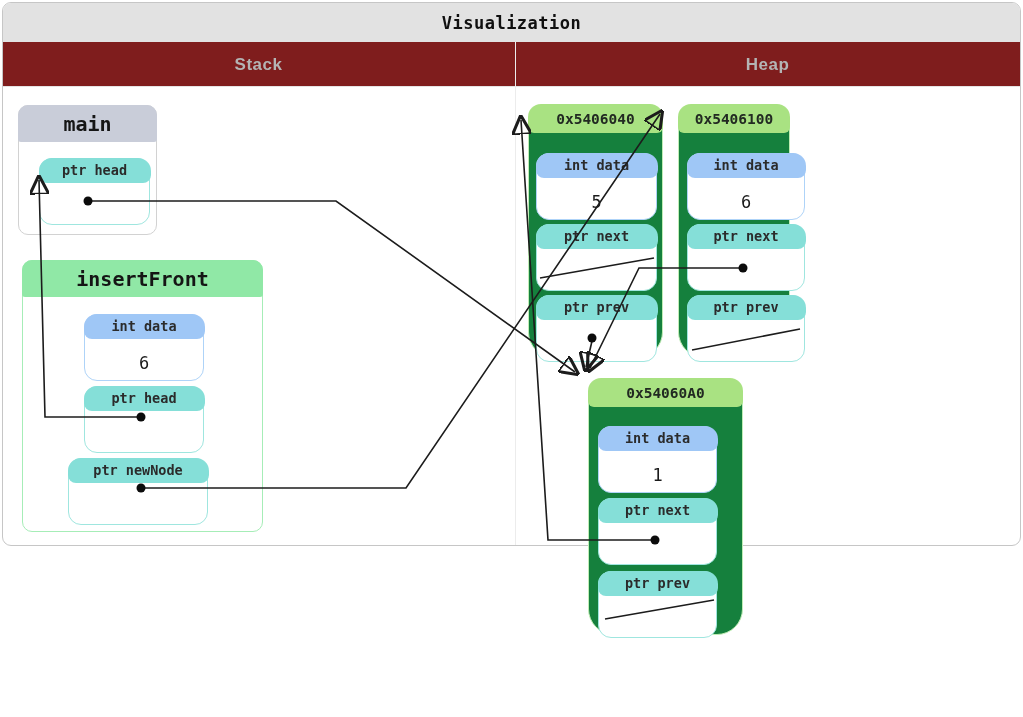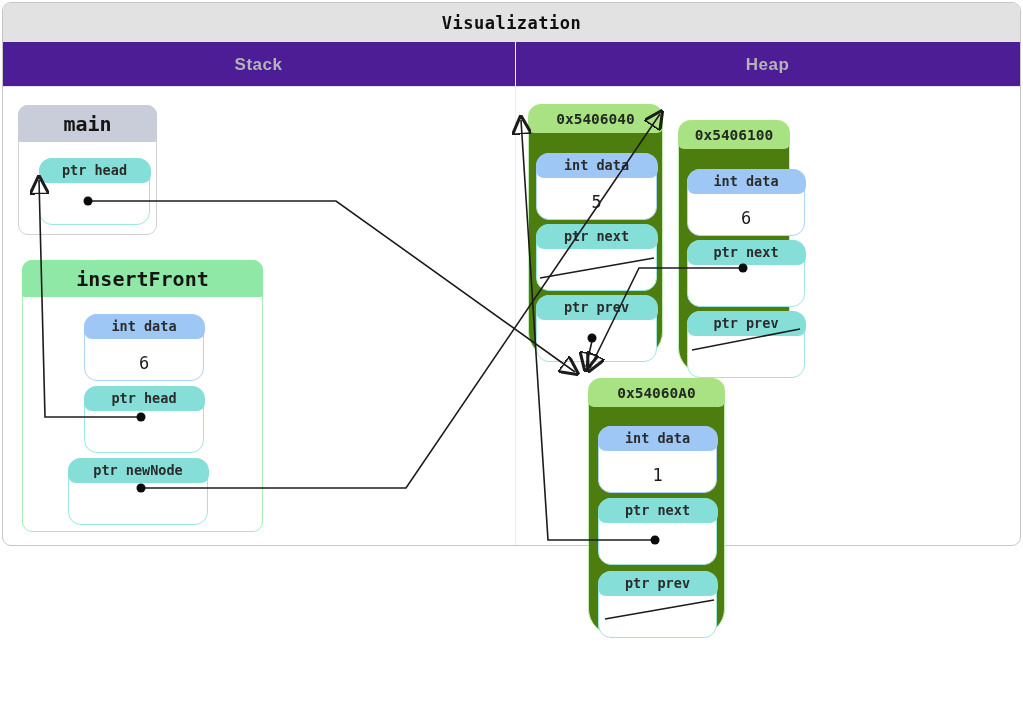--- a/index.html
+++ b/index.html
@@ -15,40 +15,40 @@
     --sans:"Liberation Sans","DejaVu Sans",sans-serif;
   }
   *{margin:0;padding:0;box-sizing:border-box;}
   html,body{width:1023px;height:717px;background:#fff;overflow:hidden;position:relative;
     font-family:var(--mono);}
   .window{position:absolute;left:2px;top:2px;width:1019px;height:544px;
     border:1px solid #c6c6c6;border-radius:9px;background:#fff;overflow:hidden;}
   .titlebar{position:absolute;left:0;top:0;width:100%;height:39px;background:var(--titlebar_bg);
     display:flex;align-items:center;justify-content:center;
     font:bold 17px var(--mono);color:#101010;letter-spacing:.5px;}
-  .colheaders{position:absolute;left:0;top:39px;width:100%;height:45px;background:#4c1d95;
+  .colheaders{position:absolute;left:0;top:39px;width:100%;height:45px;background:#7f1d1d;
     border-bottom:1px solid #e4e4e4;}
   .colh{position:absolute;top:0;height:45px;display:flex;align-items:center;justify-content:center;
     font:bold 17px var(--sans);color:var(--column_label);letter-spacing:.5px;}
   .colh.stack{left:0;width:511px;}
   .colh.heap{left:512px;width:505px;}
   .vdivider{position:absolute;left:512px;top:39px;width:1px;height:674px;background:#ececec;}
 
   
   .frame{position:absolute;background:#fff;border-radius:10px;z-index:2;}
   .frame.main{border:1px solid #d2d2d2;}
   .frame.fn{border:1px solid #a6edb7;}
   .fr-header{height:37px;margin:-1px -1px 0 -1px;border-radius:10px 10px 3px 3px;
     display:flex;align-items:center;justify-content:center;
     font:bold 20px var(--mono);color:#151515;}
   .fr-header.grey{background:var(--frame_main_header);text-align:center;}
   .fr-header.green{background:var(--frame_fn_header);}
 
   
-  .node{position:absolute;background:#4d7c0f;border:1px solid #bfedb4;border-radius:26px;z-index:2;}
+  .node{position:absolute;background:#15803d;border:1px solid #bfedb4;border-radius:26px;z-index:2;}
   .n-header{height:29px;margin:-1px;border-radius:13px 13px 6px 6px;background:var(--heap_header);
     display:flex;align-items:center;justify-content:center;
     font:600 14.5px var(--mono);color:#222a22;}
 
   
   .field{position:absolute;background:#fff;border-radius:13px;}
   .field.f-int{border:1.5px solid #aed3f8;}
   .field.f-ptr{border:1.5px solid #9fe6df;}
   .f-label{margin:-1.5px -1.5px 14px -1.5px;border-radius:13px 13px 8px 8px;
     padding:4px 2px 5px 2px;text-align:center;
@@ -109,37 +109,37 @@
   <div class="field f-ptr" style="left:7px;top:119px;width:121px">
     <div class="f-label">ptr next</div>
     <div class="f-value"></div>
   </div>
   <div class="field f-ptr" style="left:7px;top:190px;width:121px">
     <div class="f-label">ptr prev</div>
     <div class="f-value"></div>
   </div>
 </div>
 
-<div class="node" style="left:678px;top:120px;width:112px;height:254px">
+<div class="node" style="left:678px;top:104px;width:112px;height:254px">
   <div class="n-header">0x5406100</div>
   <div class="field f-int" style="left:8px;top:48px;width:118px">
     <div class="f-label">int data</div>
     <div class="f-value">6</div>
   </div>
   <div class="field f-ptr" style="left:8px;top:119px;width:118px">
     <div class="f-label">ptr next</div>
     <div class="f-value"></div>
   </div>
   <div class="field f-ptr" style="left:8px;top:190px;width:118px">
     <div class="f-label">ptr prev</div>
     <div class="f-value"></div>
   </div>
 </div>
 
-<div class="node" style="left:588px;top:378px;width:137px;height:257px">
+<div class="node" style="left:588px;top:378px;width:155px;height:257px">
   <div class="n-header">0x54060A0</div>
   <div class="field f-int" style="left:9px;top:47px;width:119px">
     <div class="f-label">int data</div>
     <div class="f-value">1</div>
   </div>
   <div class="field f-ptr" style="left:9px;top:119px;width:119px">
     <div class="f-label">ptr next</div>
     <div class="f-value"></div>
   </div>
   <div class="field f-ptr" style="left:9px;top:192px;width:119px">

